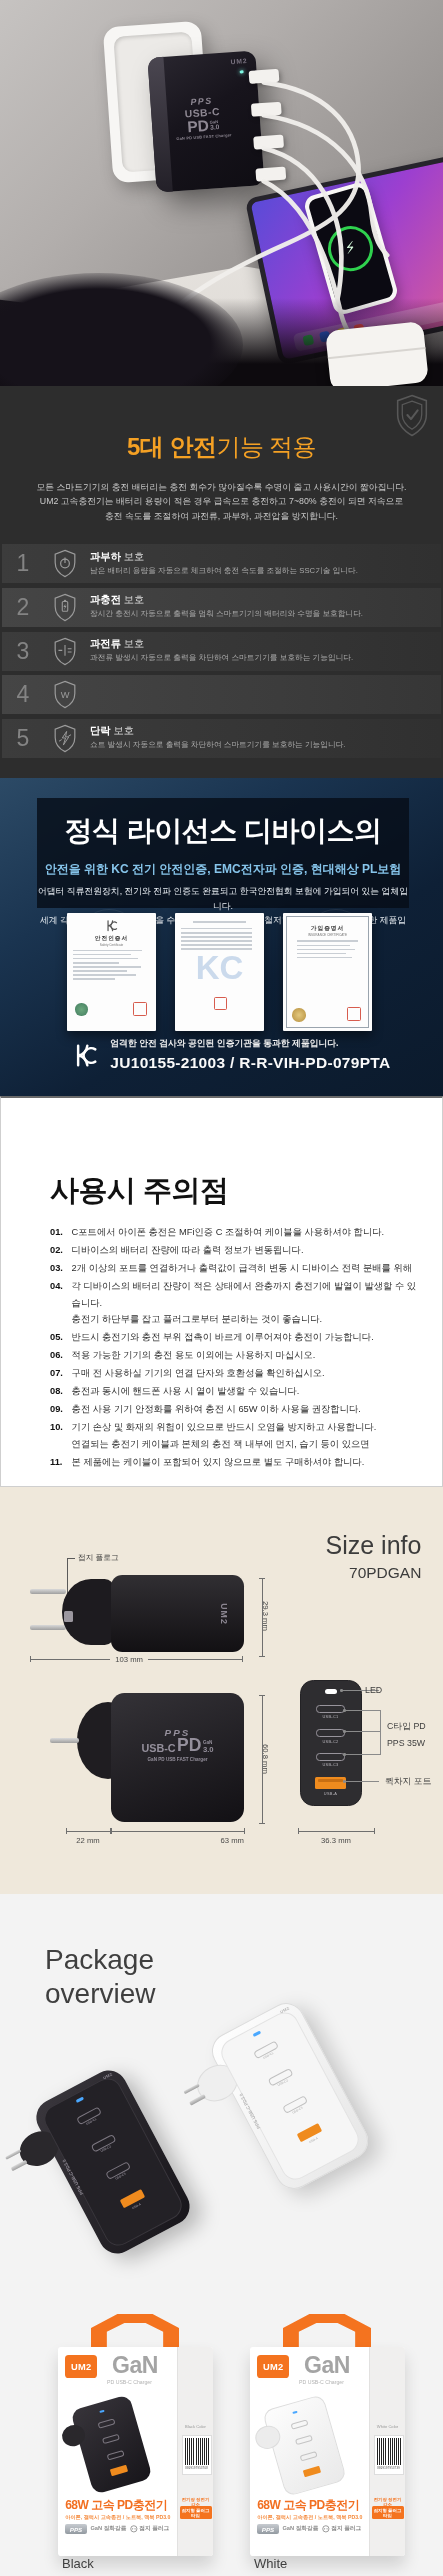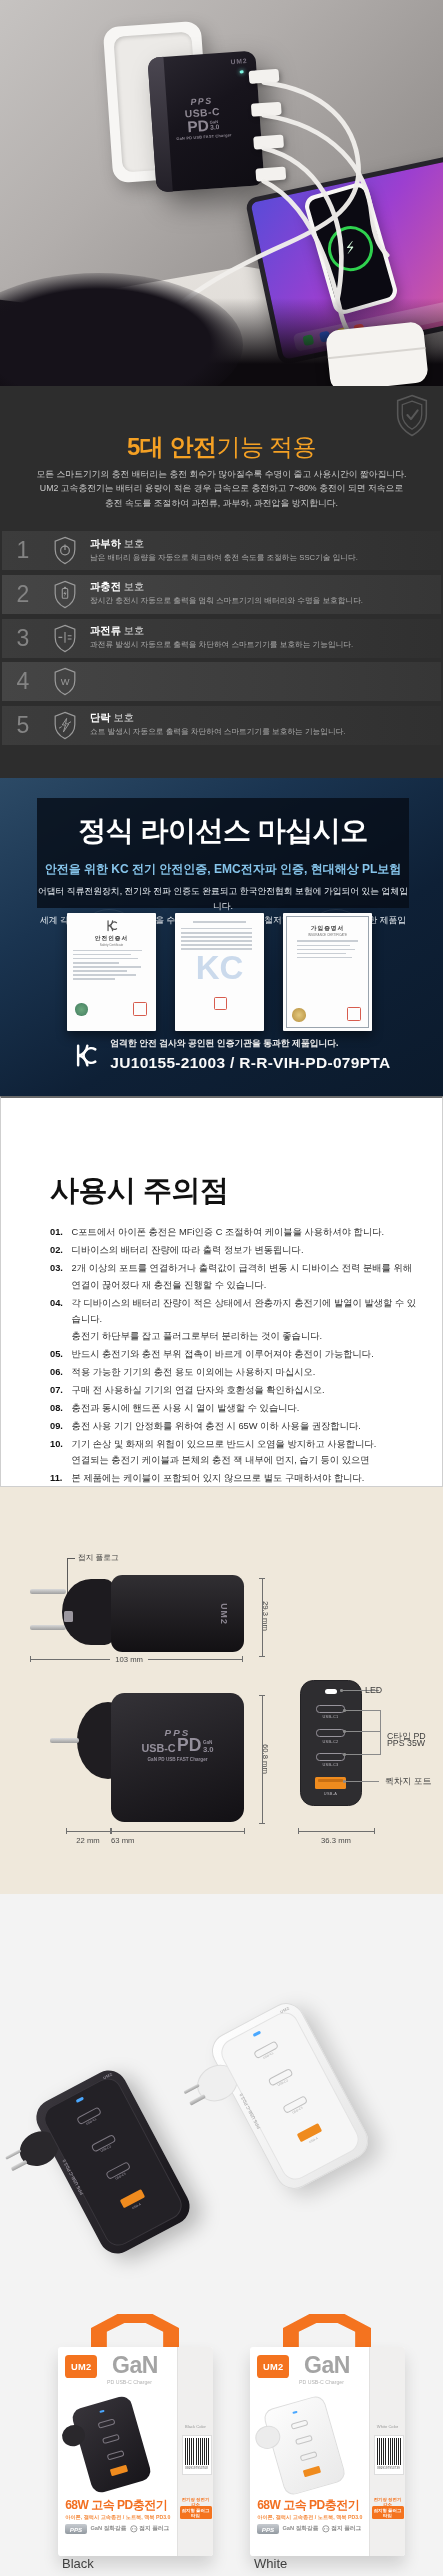--- a/index.html
+++ b/index.html
@@ -42,21 +42,21 @@
   .fg-blob{position:absolute;left:-46px;bottom:-31px;width:289px;height:144px;border-radius:50%;background:radial-gradient(ellipse at center,#16121a 0%,#16121a 55%,rgba(22,18,26,0) 75%);}
   .airpods{position:absolute;left:328px;top:326px;width:98px;height:61px;background:#f5f3f0;border-radius:13.4px;transform:rotate(-6deg);box-shadow:0 5.2px 11.3px rgba(0,0,0,.5);}
   .ap-lid{position:absolute;left:0;right:0;top:26px;height:1.5px;background:#d8d5d1;}
 
   
   .safety{height:392px;background:#2d2d2d;}
   .shield-badge{position:absolute;right:14.4px;top:8.2px;}
   .safety-title{margin:0;padding-top:45px;text-align:center;font-size:24px;letter-spacing:-0.5px;color:#f5a124;}
   .safety-title .tb{font-weight:800;}
   .safety-title .tr{font-weight:400;font-family:Liberation Serif, serif;}
-  .safety-desc{margin-top:4px;text-align:center;font-size:8.8px;line-height:1.62;color:#c9c9c9;}
+  .safety-desc{margin-top:17px;text-align:center;font-size:8.8px;line-height:1.62;color:#c9c9c9;}
   .safety-list{margin-top:21.6px;}
   .srow{display:flex;align-items:center;height:39px;margin:0 2.1px 4.6px 2.1px;padding-left:14.4px;background:linear-gradient(90deg,#3c3c3c 0%,#343434 70%,#303030 100%);}
   .srow.alt{background:linear-gradient(90deg,#454545 0%,#3b3b3b 70%,#363636 100%);}
   .snum{width:29px;font-size:23px;font-weight:200;color:#848484;}
   .sicon{margin:0 13.4px 0 7.2px;flex:0 0 auto;}
   .stitle{font-size:10.3px;line-height:1;}
   .stitle .tb{font-weight:800;color:#fff;}
   .stitle .tr{font-weight:400;color:#d9d9d9;}
   .sdesc{font-size:7.7px;color:#ababab;margin-top:3.6px;}
 
@@ -142,21 +142,21 @@
   .aport{position:absolute;left:14px;top:96px;width:31px;height:12.4px;background:#ef8b1e;border-radius:1.5px;}
   .aport::after{content:"";position:absolute;left:3.1px;top:2.1px;right:3.1px;height:2.6px;background:#c96f12;border-radius:1px;}
   .codot{position:absolute;width:2.6px;height:2.6px;border-radius:50%;background:#8a8a8a;}
   .coline{position:absolute;height:0.5px;background:#8a8a8a;}
   .cobr{position:absolute;width:0.5px;background:#8a8a8a;}
   .colabel{position:absolute;font-size:8.8px;color:#3f3f3f;}
   .hd22{left:66px;top:344px;width:44px;}
   .hd63{left:111px;top:344px;width:133px;}
   .hd363{left:298px;top:344px;width:76px;}
   .bl22{left:66px;top:349px;width:44px;text-align:center;}
-  .bl63{left:111px;top:349px;width:133px;text-align:left;}
+  .bl63{left:111px;top:349px;width:133px;text-align:right;}
   .bl363{left:298px;top:349px;width:76px;text-align:center;}
 
   
   .package{height:728px;background:#f3f3f3;}
   .pkg-title{position:absolute;left:45px;top:49px;font-size:28px;font-weight:300;color:#3f3f3f;line-height:1.22;}
   .pkg-chg{position:absolute;width:98px;height:170px;border-radius:18.5px;}
   .pkg-chg .body-face{position:absolute;left:7.2px;top:7.2px;right:7.2px;bottom:7.2px;border-radius:14.4px;}
   .pkg-chg .led{position:absolute;left:50%;top:13.4px;width:7.2px;height:2.6px;margin-left:-3.6px;border-radius:1.5px;background:#4aa8ff;}
   .pkg-chg .pport{position:absolute;left:50%;width:23px;height:6.2px;margin-left:-12.4px;border-radius:3.6px;border:1px solid #7c7780;}
   .pkg-chg .pp1{top:29px}.pkg-chg .pp2{top:60px}.pkg-chg .pp3{top:91px}
@@ -357,21 +357,21 @@
             <div class="sdesc">쇼트 발생시 자동으로 출력을 차단하여 스마트기기를 보호하는 기능입니다.</div>
           </div>
       </div>
     </div>
   </section>
 
   <section class="license">
     <div class="deco-circ dc1"></div>
     <div class="deco-circ dc2"></div>
     <div class="lic-panel">
-      <h2 class="lic-title">정식 라이선스 마십시오</h2>
+      <h2 class="lic-title">정식 라이선스 디바이스의</h2>
       <div class="lic-sub">안전을 위한 KC 전기 안전인증, EMC전자파 인증, 현대해상 PL보험</div>
       <div class="lic-body">
         <div>어댑터 직류전원장치, 전기와 전파 인증도 완료되고 한국안전협회 보험에 가입되어 있는 업체입니다.</div>
         <div>세계 각국의 인증을 보유한 믿을 수 있는 검증된 공장에서 철저한 검수 테스트를 통과한 제품입니다.</div>
       </div>
     </div>
     <div class="certs">
       <div class="cert">
         <svg class="kc-mini" width="13.4" height="13.4" viewBox="0 0 44 44">
             <g fill="none" stroke="#555" stroke-width="4" stroke-linecap="round">
@@ -445,21 +445,20 @@
           <div class="cno">02.</div>
           <div class="ctxt">
             <div>디바이스의 배터리 잔량에 따라 출력 정보가 변동됩니다.</div>
             <div></div>
           </div>
         </div>
       <div class="citem">
           <div class="cno">03.</div>
           <div class="ctxt">
             <div>2개 이상의 포트를 연결하거나 출력값이 급격히 변동 시 디바이스 전력 분배를 위해</div>
-            <div>연결이 끊어졌다 재 충전을 진행할 수 있습니다.</div>
           </div>
         </div>
       <div class="citem">
           <div class="cno">04.</div>
           <div class="ctxt">
             <div>각 디바이스의 배터리 잔량이 적은 상태에서 완충까지 충전기에 발열이 발생할 수 있습니다.</div>
             <div>충전기 하단부를 잡고 플러그로부터 분리하는 것이 좋습니다.</div>
           </div>
         </div>
       <div class="citem">
@@ -508,20 +507,24 @@
           <div class="cno">11.</div>
           <div class="ctxt">
             <div>본 제품에는 케이블이 포함되어 있지 않으므로 별도 구매하셔야 합니다.</div>
             <div></div>
           </div>
         </div>
     </div>
   </section>
 
   <section class="sizeinfo">
+    <div class="si-title">
+      <div class="t">Size info</div>
+      <div class="m">70PDGAN</div>
+    </div>
     <div class="gnd-label">접지 플로그</div>
     <div class="gnd-h"></div>
     <div class="gnd-v"></div>
 
     <div class="pin sv-pin1"></div>
     <div class="pin sv-pin2"></div>
     <div class="sv-cap"></div>
     <div class="sv-gnd"></div>
     <div class="sv-body">
         <div class="sv-brand">UM2</div>
@@ -564,35 +567,39 @@
     <div class="codot" style="left:340px;top:202px"></div>
     <div class="coline" style="left:342px;top:203px;width:37px"></div>
     <div class="colabel" style="left:365px;top:198px">LED</div>
     <div class="codot" style="left:343px;top:222px"></div>
     <div class="codot" style="left:343px;top:243px"></div>
     <div class="codot" style="left:343px;top:266px"></div>
     <div class="coline" style="left:345px;top:223px;width:35px"></div>
     <div class="coline" style="left:345px;top:244px;width:35px"></div>
     <div class="coline" style="left:345px;top:267px;width:35px"></div>
     <div class="cobr" style="left:380px;top:223px;height:45px"></div>
-    <div class="colabel" style="left:387px;top:244px">C타입 PD</div>
+    <div class="colabel" style="left:387px;top:234px">C타입 PD</div>
     <div class="colabel" style="left:387px;top:251px">PPS 35W</div>
     <div class="codot" style="left:343px;top:293px"></div>
     <div class="coline" style="left:345px;top:294px;width:34px"></div>
     <div class="colabel" style="left:385px;top:289px">퀵차지 포트</div>
 
     <div class="hdim hd22"></div>
     <div class="hdim hd63"></div>
     <div class="hdim hd363"></div>
     <div class="hlabel bl22">22 mm</div>
     <div class="hlabel bl63">63 mm</div>
     <div class="hlabel bl363">36.3 mm</div>
   </section>
 
   <section class="package">
+    <div class="pkg-title">
+      <div>Package</div>
+      <div>overview</div>
+    </div>
 
     <div class="pkg-chg chg-white">
       <div class="plug-arm">
           <div class="ppin ppinA"></div>
           <div class="ppin ppinB"></div>
         </div>
       <div class="body-face"></div>
       <div class="pbrand">UM2</div>
       <div class="led"></div>
       <div class="pport pp1"></div>

